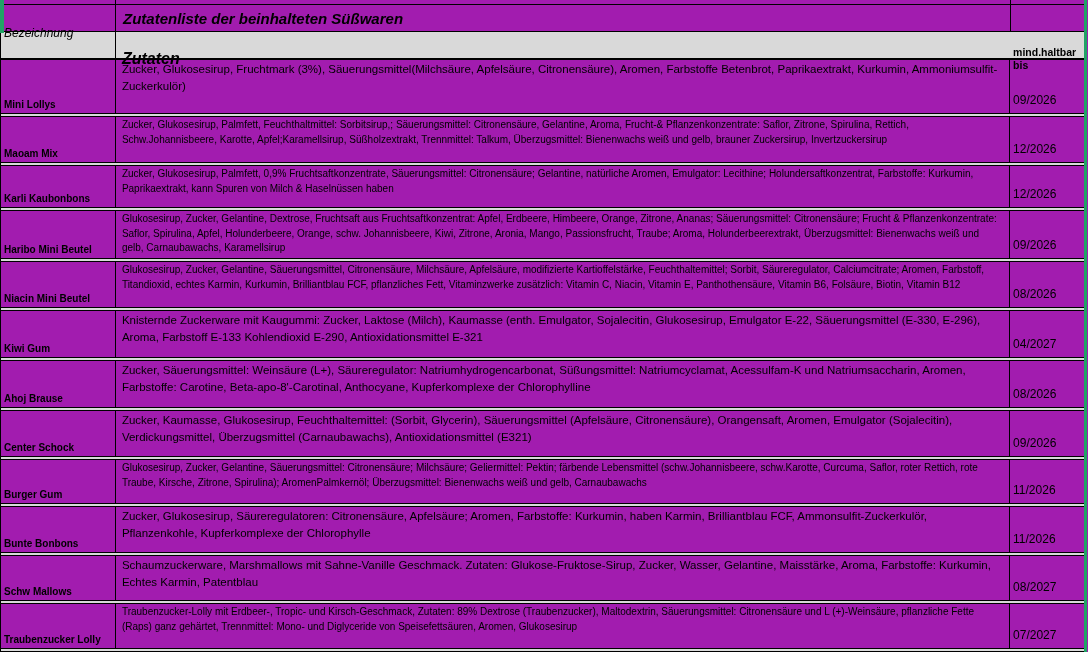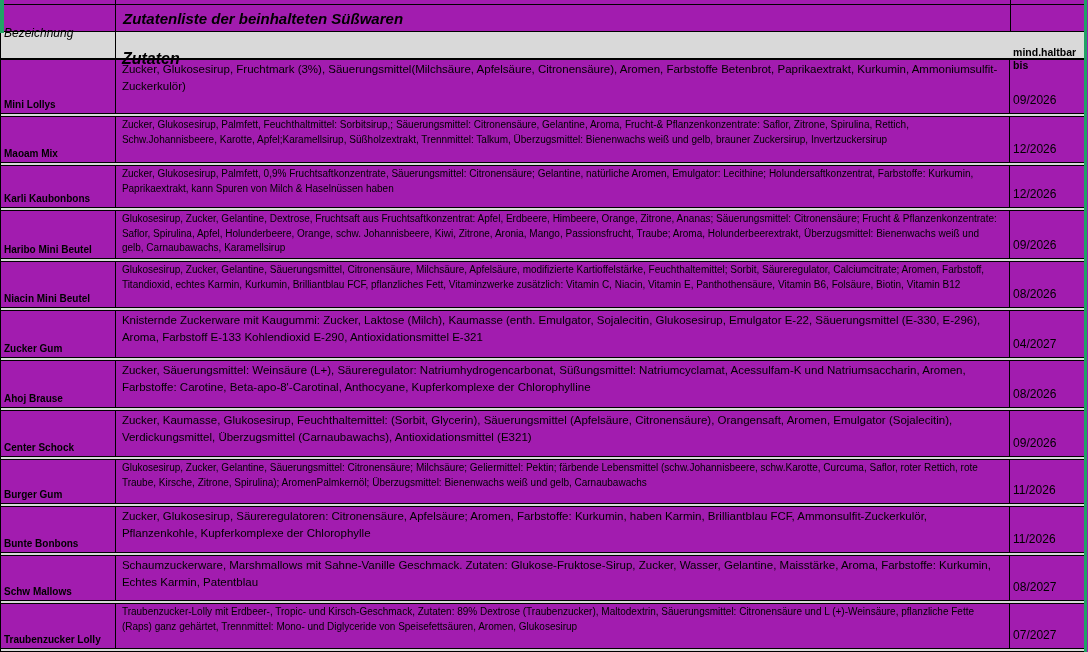--- a/index.html
+++ b/index.html
@@ -100,21 +100,21 @@
 <div class="spacer"></div>
   <div class="row" style="height: 45px;">
     <div class="c1">Niacin Mini Beutel</div>
     <div class="c2">
             <span class="ing small">Glukosesirup, Zucker, Gelantine, Säuerungsmittel, Citronensäure, Milchsäure, Apfelsäure, modifizierte Kartioffelstärke, Feuchthaltemittel; Sorbit, Säureregulator, Calciumcitrate; Aromen, Farbstoff, Titandioxid, echtes Karmin, Kurkumin, Brilliantblau FCF, pflanzliches Fett, Vitaminzwerke zusätzlich: Vitamin C, Niacin, Vitamin E, Panthothensäure, Vitamin B6, Folsäure, Biotin, Vitamin B12</span>
           </div>
     <div class="c3">08/2026</div>
   </div>
 <div class="spacer"></div>
   <div class="row" style="height: 46px;">
-    <div class="c1">Zucker Gum</div>
+    <div class="c1">Kiwi Gum</div>
     <div class="c2">
             <span class="ing">Knisternde Zuckerware mit Kaugummi: Zucker, Laktose (Milch), Kaumasse (enth. Emulgator, Sojalecitin, Glukosesirup, Emulgator E-22, Säuerungsmittel (E-330, E-296), Aroma, Farbstoff E-133 Kohlendioxid E-290, Antioxidationsmittel E-321</span>
           </div>
     <div class="c3">04/2027</div>
   </div>
 <div class="spacer"></div>
   <div class="row" style="height: 46px;">
     <div class="c1">Ahoj Brause</div>
     <div class="c2">
             <span class="ing">Zucker, Säuerungsmittel: Weinsäure (L+), Säureregulator: Natriumhydrogencarbonat, Süßungsmittel: Natriumcyclamat, Acessulfam-K und Natriumsaccharin, Aromen, Farbstoffe: Carotine, Beta-apo-8'-Carotinal, Anthocyane, Kupferkomplexe der Chlorophylline</span>

